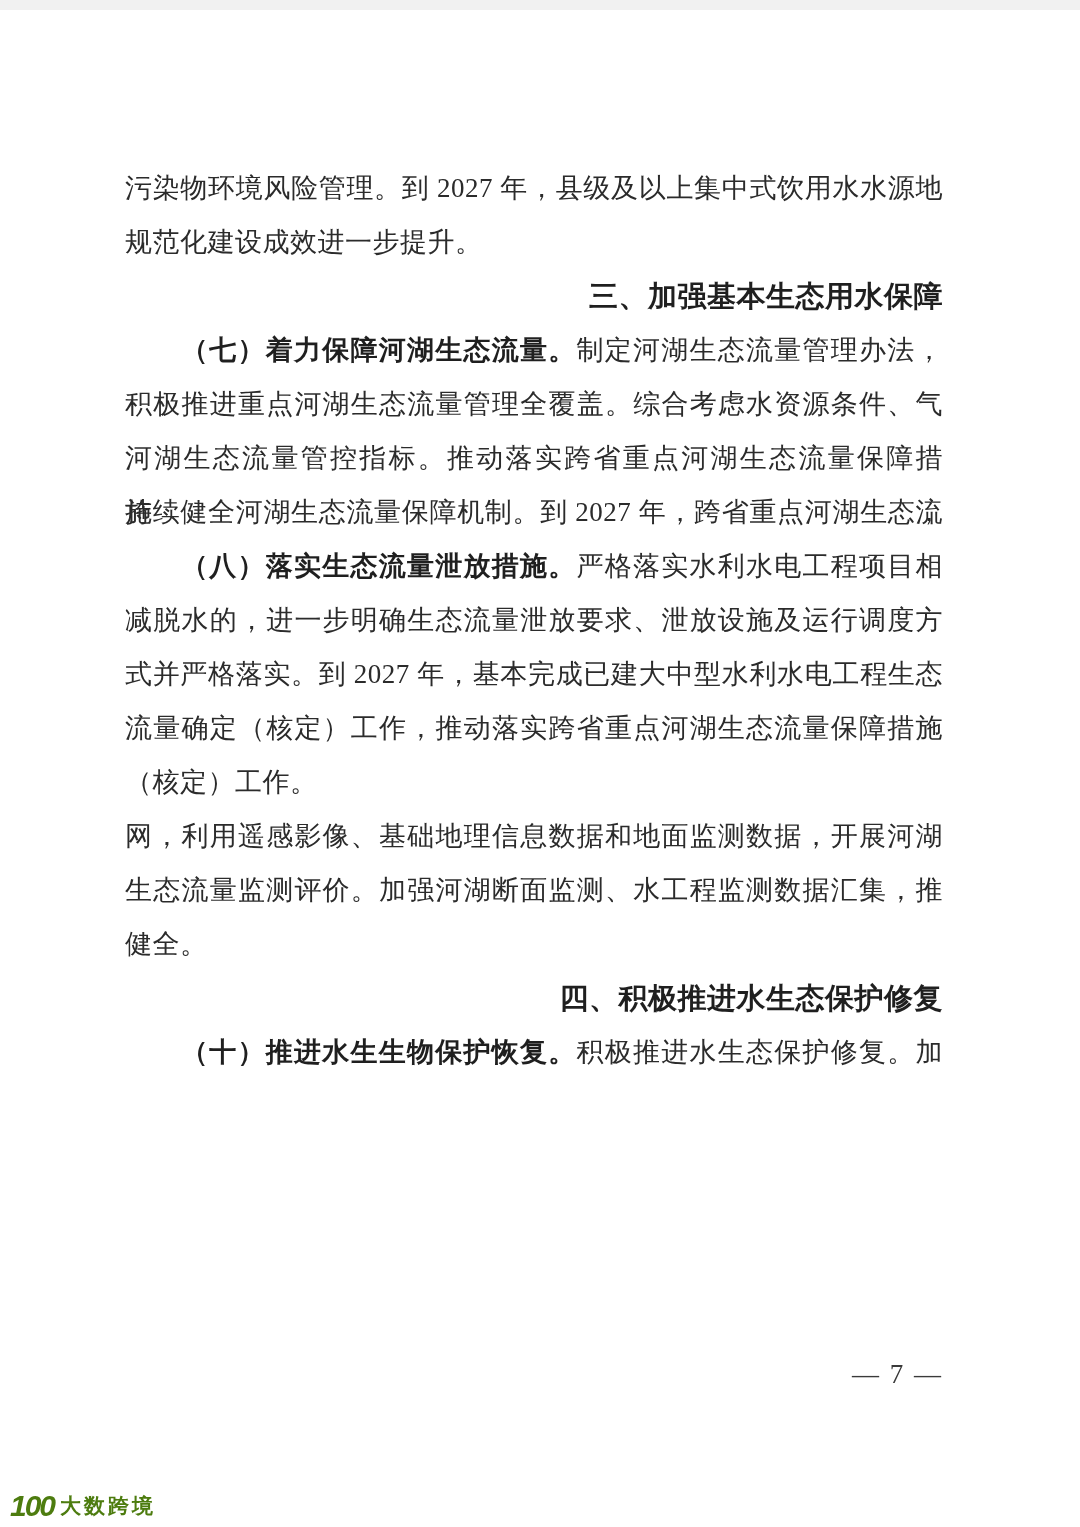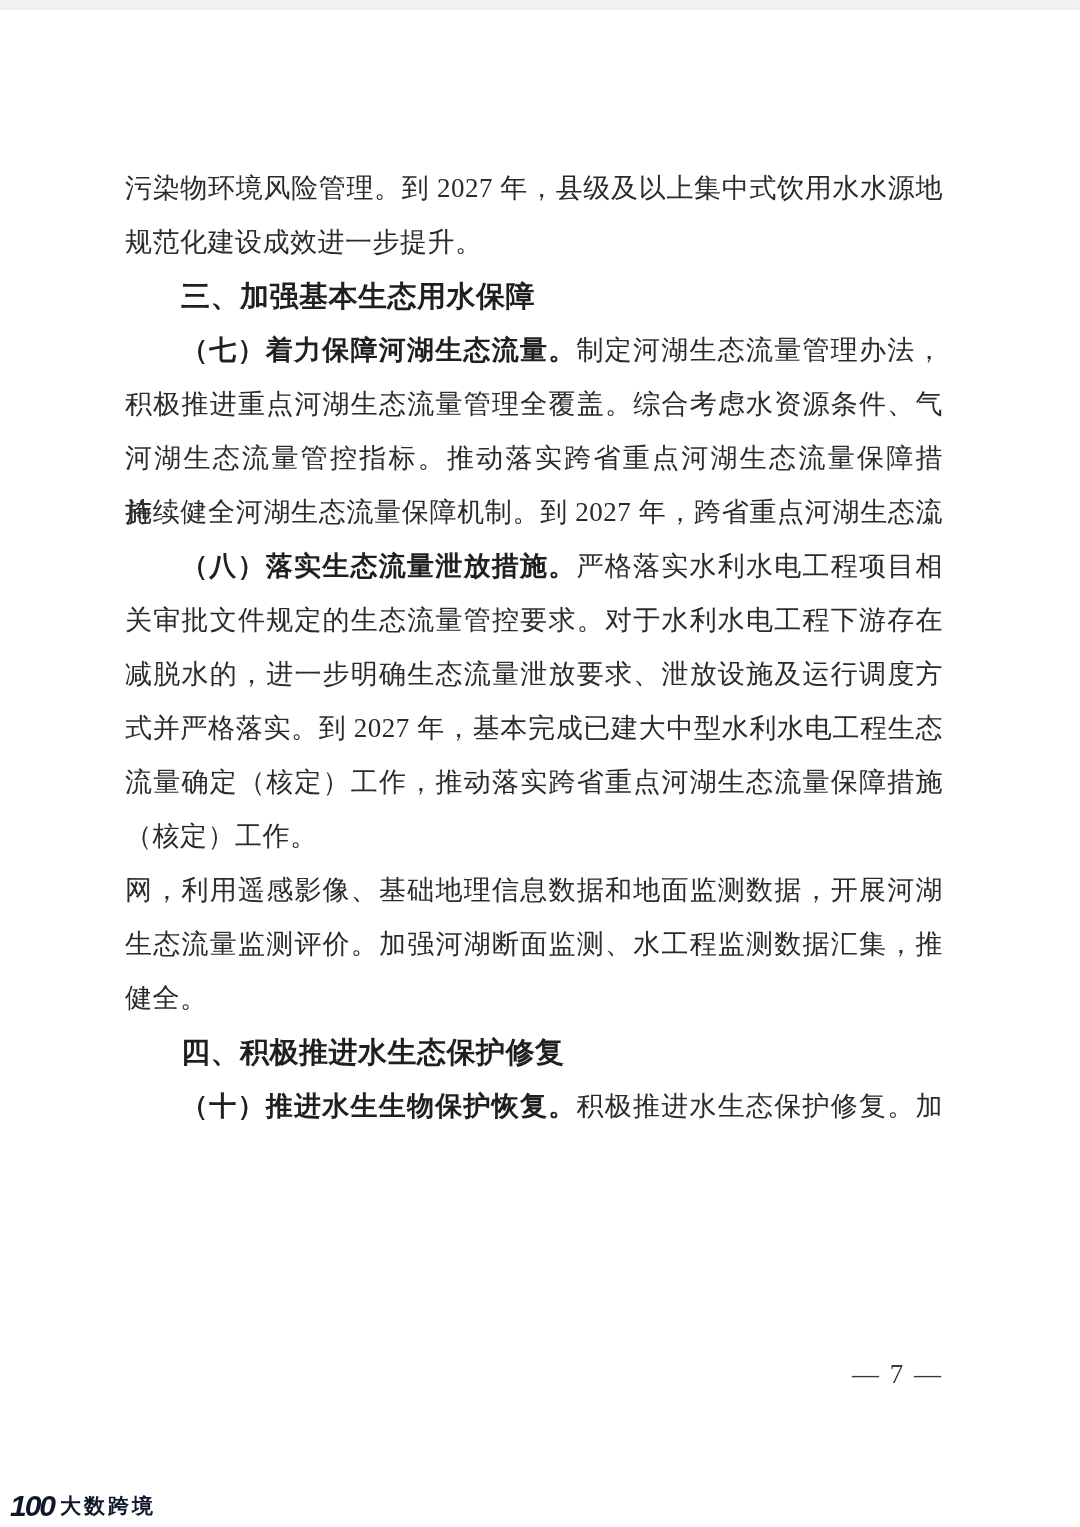--- a/index.html
+++ b/index.html
@@ -39,20 +39,21 @@
     white-space: nowrap;
   }
   .line.justify {
     white-space: normal;
     text-align: justify;
     text-align-last: justify;
     text-justify: inter-ideograph;
   }
   .line.indent {
     text-indent: 56px;
+    text-align: right;
   }
   .line.heading {
     font-family: "Liberation Sans", "DejaVu Sans", sans-serif;
     font-weight: 700;
     font-size: 29px;
     color: #1f1f1f;
   }
   .seg-bold {
     font-weight: 700;
     color: #1f1f1f;
@@ -68,21 +69,21 @@
     color: #3a3a3a;
     letter-spacing: 2px;
   }
   .watermark {
     position: absolute;
     left: 10px;
     bottom: 4px;
     display: flex;
     align-items: center;
     gap: 6px;
-    color: #0f172a;
+    color: #4d7c0f;
     font-family: "Liberation Sans", "DejaVu Sans", sans-serif;
     user-select: none;
   }
   .wm-logo {
     font-size: 30px;
     font-weight: 700;
     font-style: italic;
     letter-spacing: -2px;
   }
   .wm-text {
@@ -99,21 +100,20 @@
 
   <main class="doc" id="doc-body">
       <div class="line justify"><span>污染物环境风险管理。到 2027 年，县级及以上集中式饮用水水源地</span></div>
       <div class="line"><span>规范化建设成效进一步提升。</span></div>
       <div class="line heading indent"><span class="seg-bold">三、加强基本生态用水保障</span></div>
       <div class="line indent justify"><span class="seg-bold">（七）着力保障河湖生态流量。</span><span>制定河湖生态流量管理办法，</span></div>
       <div class="line justify"><span>积极推进重点河湖生态流量管理全覆盖。综合考虑水资源条件、气</span></div>
       <div class="line justify"><span>河湖生态流量管控指标。推动落实跨省重点河湖生态流量保障措施，</span></div>
       <div class="line justify"><span>持续健全河湖生态流量保障机制。到 2027 年，跨省重点河湖生态流</span></div>
       <div class="line indent justify"><span class="seg-bold">（八）落实生态流量泄放措施。</span><span>严格落实水利水电工程项目相</span></div>
-      <div class="line justify"><span>关审批文件规定的生态流量管控要求。对于水利水电工程下游存在</span></div>
       <div class="line justify"><span>减脱水的，进一步明确生态流量泄放要求、泄放设施及运行调度方</span></div>
       <div class="line justify"><span>式并严格落实。到 2027 年，基本完成已建大中型水利水电工程生态</span></div>
       <div class="line justify"><span>流量确定（核定）工作，推动落实跨省重点河湖生态流量保障措施</span></div>
       <div class="line"><span>（核定）工作。</span></div>
       <div class="line justify"><span>网，利用遥感影像、基础地理信息数据和地面监测数据，开展河湖</span></div>
       <div class="line justify"><span>生态流量监测评价。加强河湖断面监测、水工程监测数据汇集，推</span></div>
       <div class="line"><span>健全。</span></div>
       <div class="line heading indent"><span class="seg-bold">四、积极推进水生态保护修复</span></div>
       <div class="line indent justify"><span class="seg-bold">（十）推进水生生物保护恢复。</span><span>积极推进水生态保护修复。加</span></div>
     </main>

